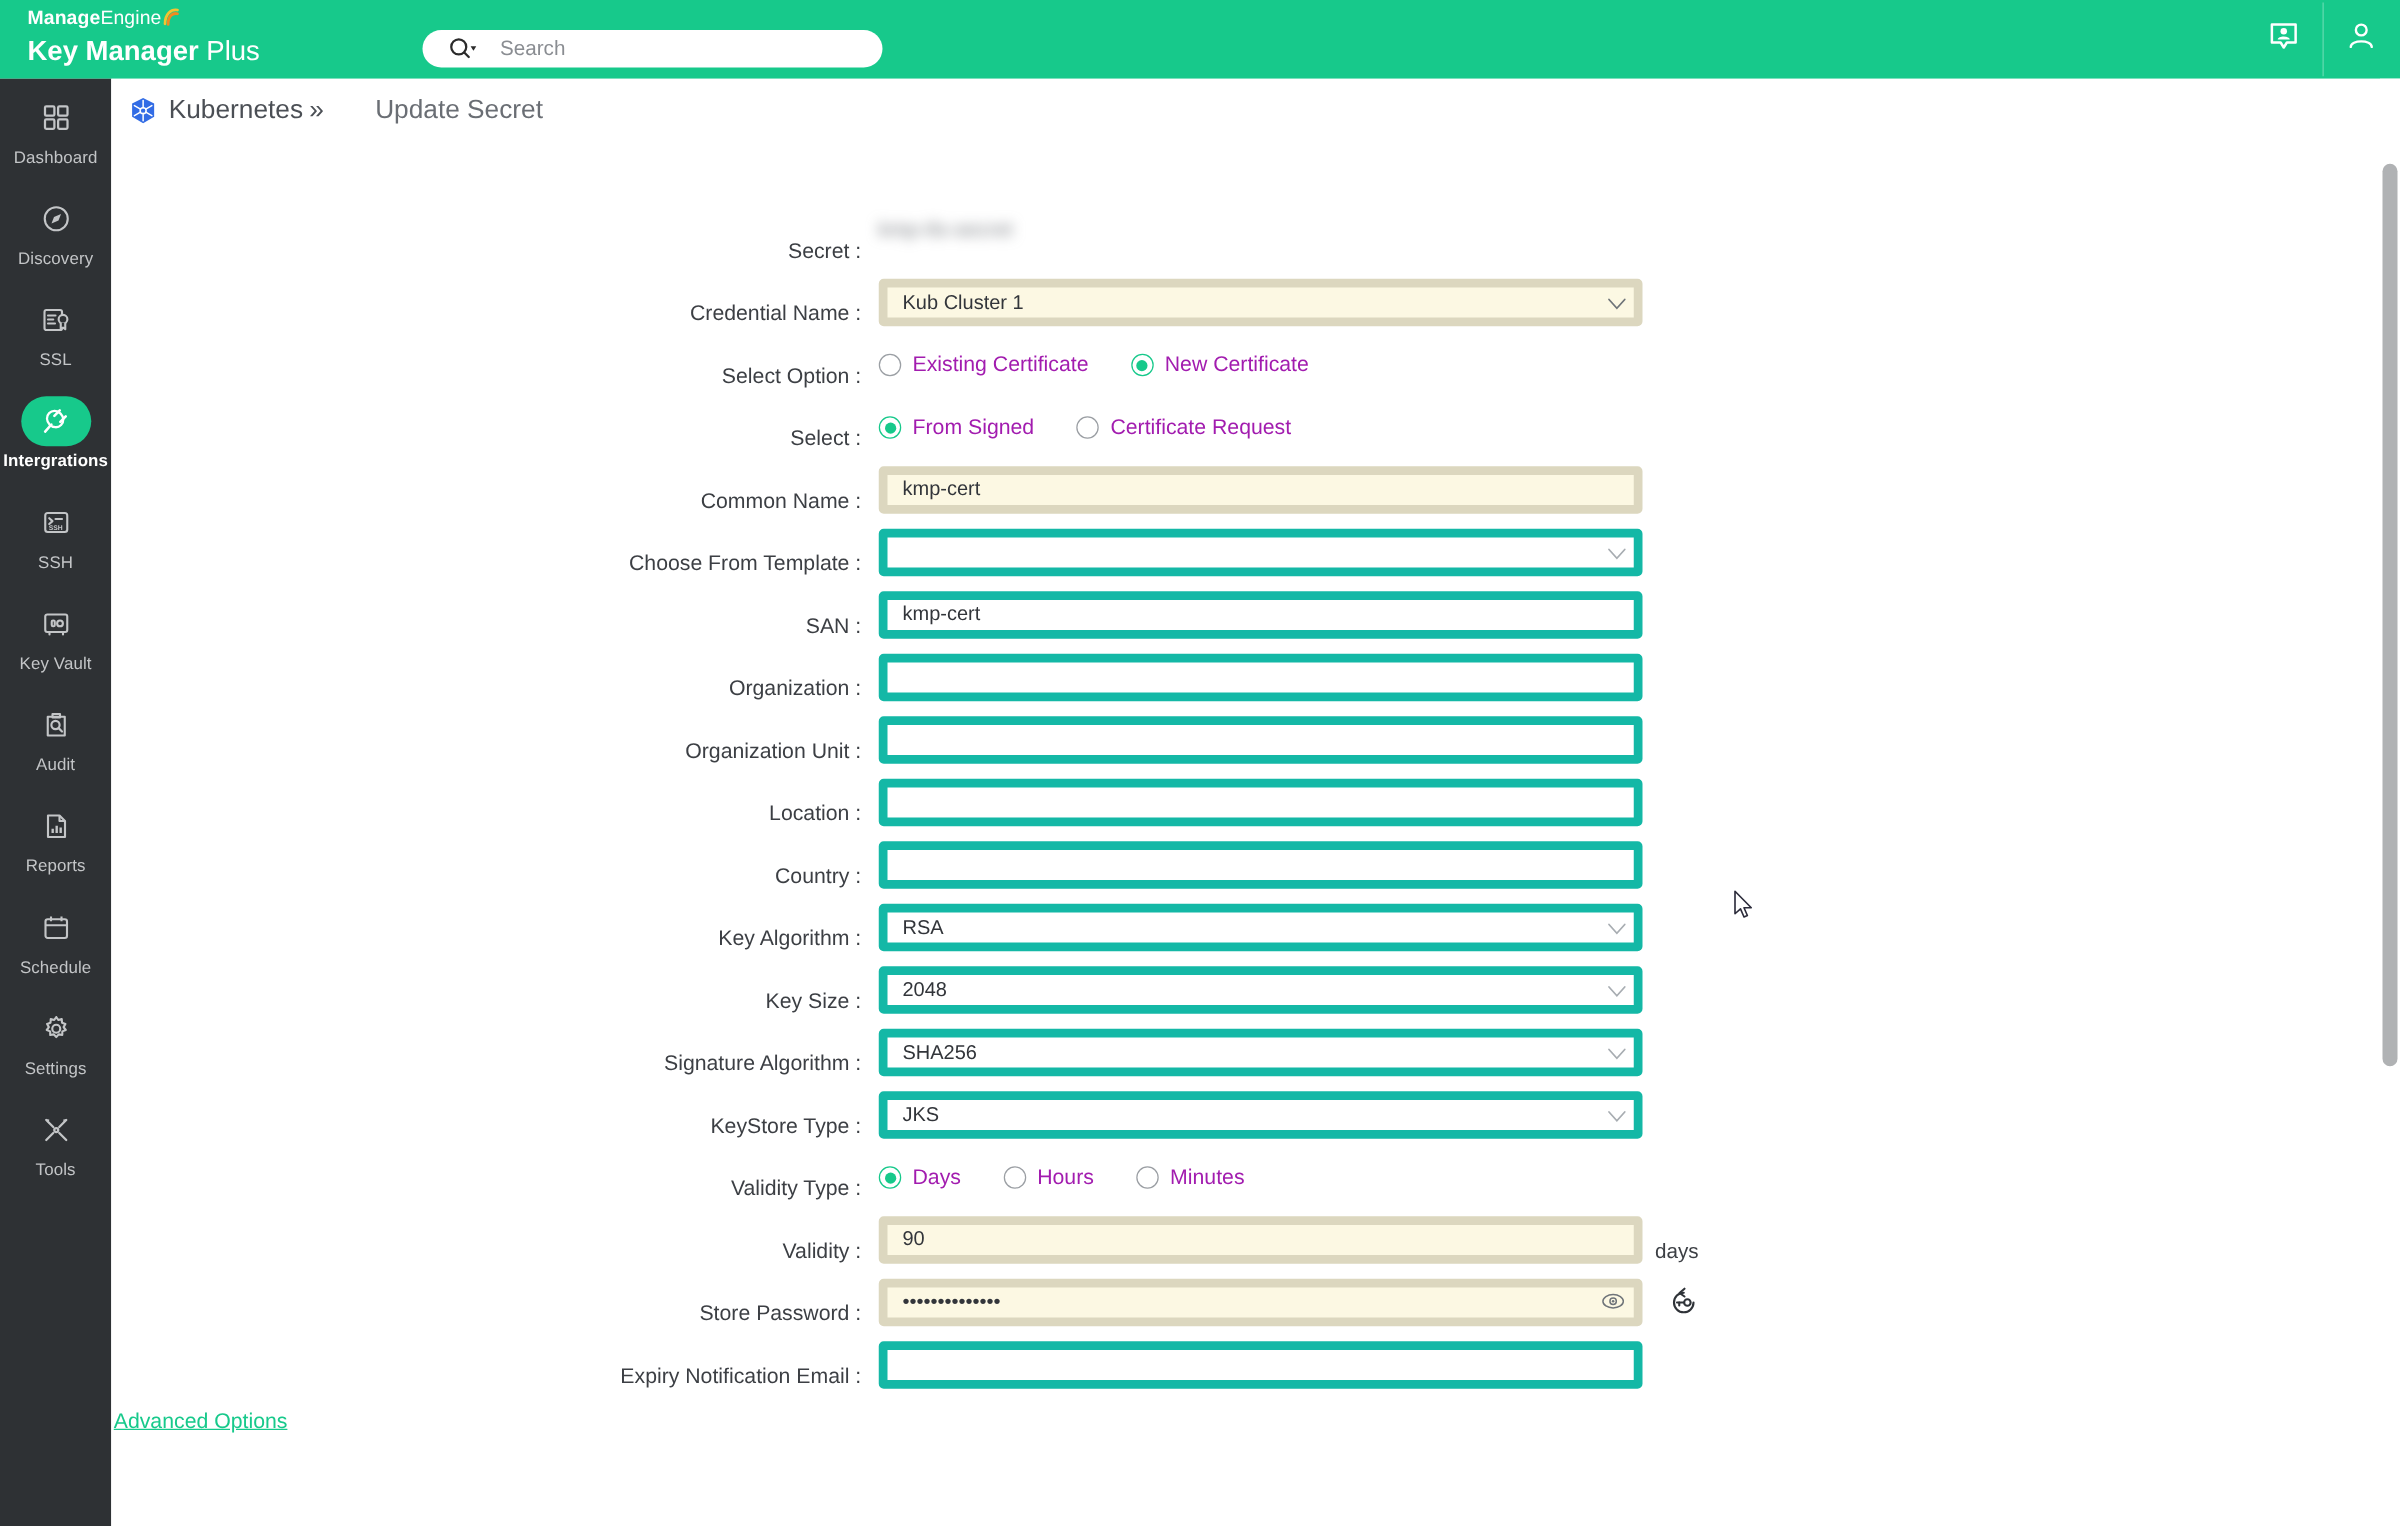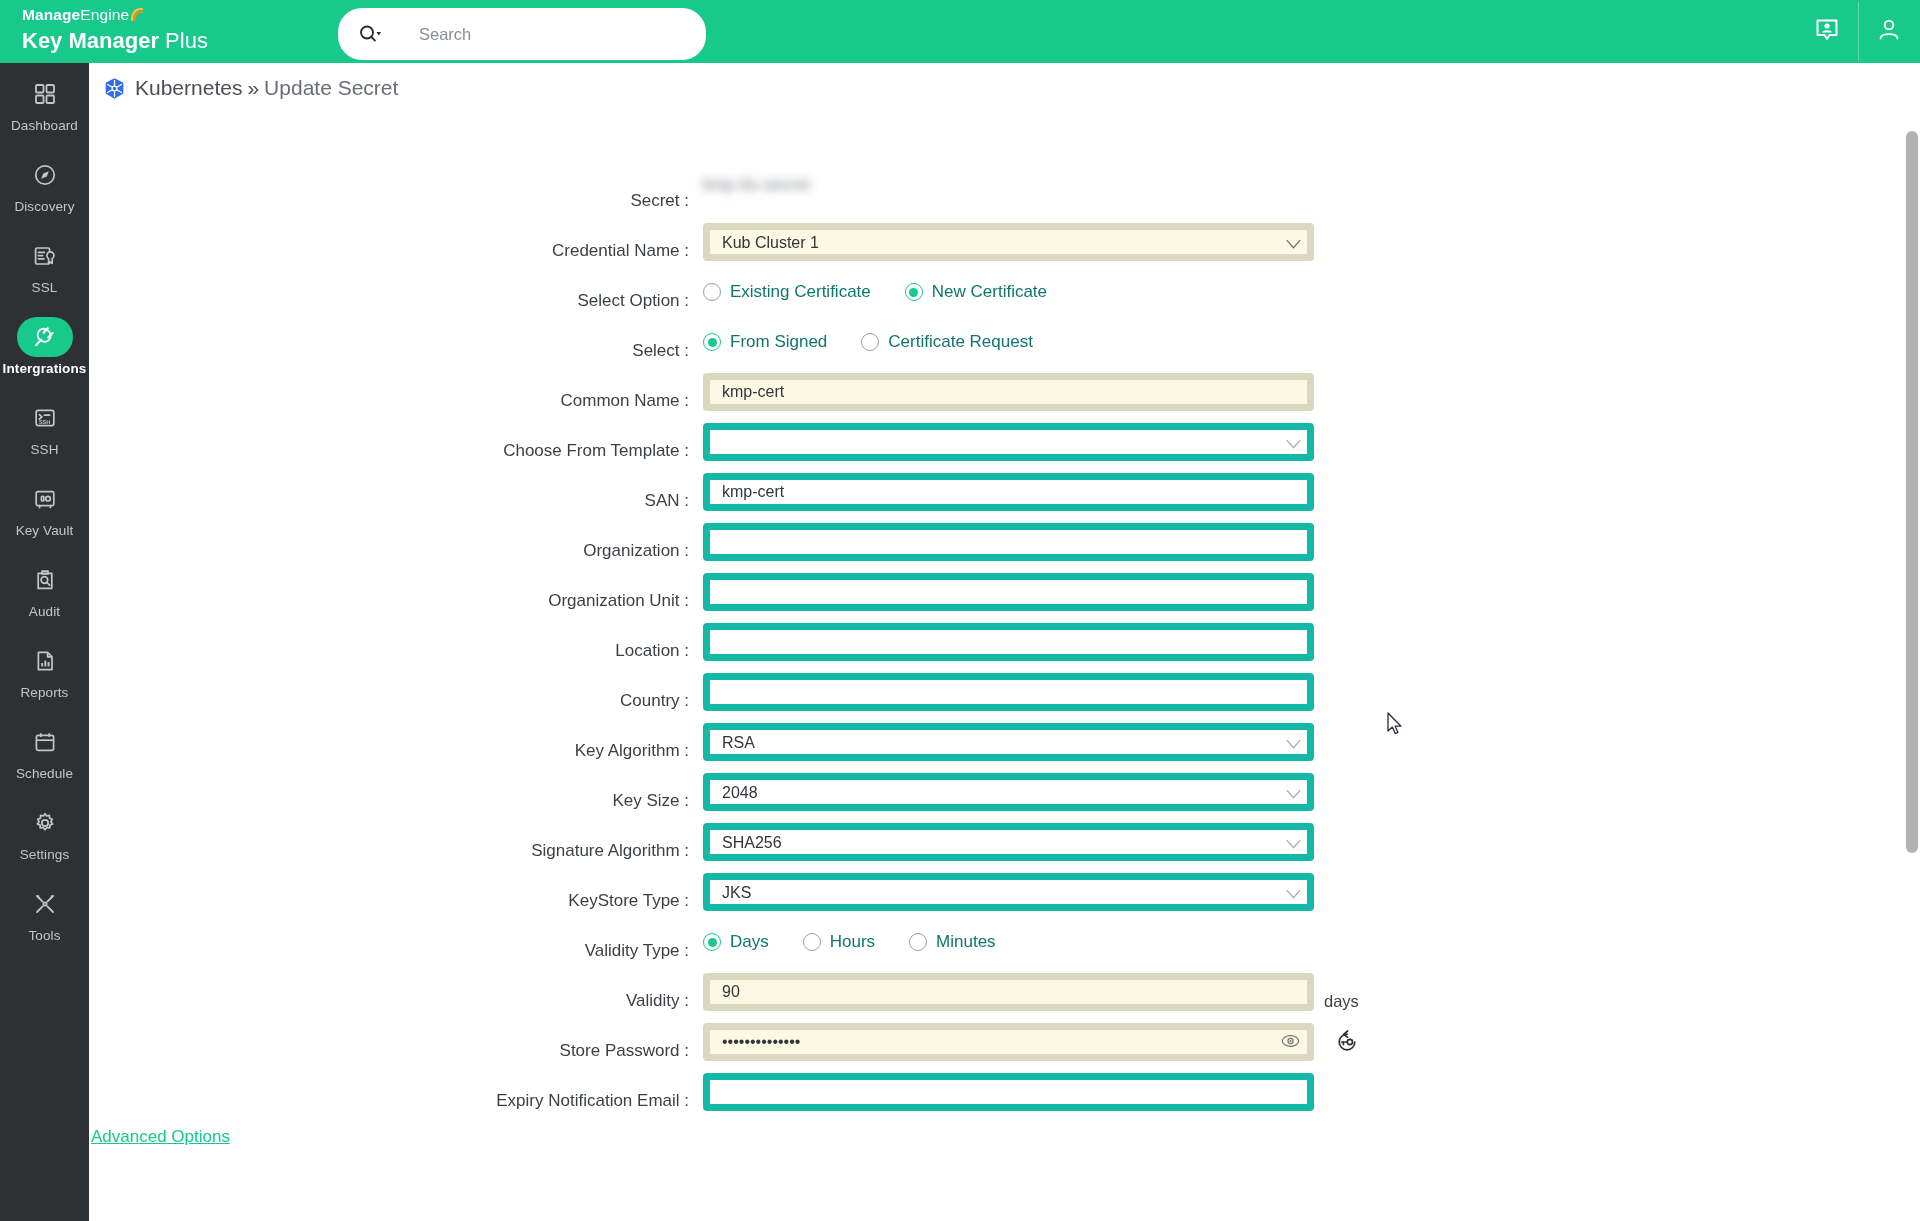--- a/index.html
+++ b/index.html
@@ -20,24 +20,24 @@
   }
   #brand { position: absolute; left: 22px; top: 5px; width: 250px; color: #fff; }
   #brand .me-line { font-size: 15.5px; line-height: 19px; letter-spacing: .1px; white-space: nowrap; }
   #brand .me-line b { font-weight: bold; }
   #brand .me-line .thin { font-weight: normal; }
   #brand .swirl { display:inline-block; vertical-align:-3px; margin-left:1px;}
   #brand .product { font-size: 22px; line-height: 27px; font-weight: bold; white-space: nowrap; }
   #brand .product .plus { font-weight: normal; }
 
   #search-box {
-    position: absolute; left: 338px; top: 8px;
-    width: 368px; height: 52px;
+    position: absolute; left: 338px; top: 24px;
+    width: 368px; height: 30px;
     background: #ffffff; border-radius: 24px;
-    display: flex; align-items: center; gap: 19px;
+    display: flex; align-items: center;
   }
   #search-box .search-ic { margin-left: 20px; width: 26px; height: 22px; display:flex; align-items:center;}
   #search-input {
     border: 0; outline: 0; background: transparent;
     margin-left: 14px; width: 270px;
     font-family: "Liberation Sans", sans-serif;
     font-size: 16.5px; color: #3a3a3a;
   }
   #search-input::placeholder { color: #8a8d92; }
 
@@ -77,21 +77,21 @@
     background: #ffffff;
   }
   #breadcrumb {
     position: absolute; left: 14px; top: 13px;
     display: flex; align-items: center;
     font-size: 21px; color: #55595f;
   }
   #breadcrumb .k8s-logo { margin-right: 9px; display: flex; align-items: center; }
   #breadcrumb .crumb-root { color: #4b4f55; }
   #breadcrumb .crumb-sep { color: #4b4f55; margin: 0 5px; }
-  #breadcrumb .crumb-leaf { color: #6a6e74; }
+  #breadcrumb .crumb-leaf { color: #6a6e74; margin-left: 36px; }
 
   
   #form { position: absolute; left: 0; top: 110px; width: 1831px; }
   .row { display: flex; align-items: flex-end; margin-bottom: 12px; height: 38px; }
   .row .lbl {
     width: 614px; text-align: right; padding-right: 14px;
     font-size: 17px; color: #3c3f44; white-space: nowrap;
   }
   .ctl { width: 611px; height: 38px; position: relative; }
 
@@ -116,21 +116,21 @@
   .radio-opt .rdot {
     width: 18px; height: 18px; border-radius: 50%;
     border: 1.6px solid #9b9fa4; background: #fff;
     display: flex; align-items: center; justify-content: center;
     margin-right: 9px; flex: none;
   }
   .radio-opt.checked .rdot { border-color: #17c98b; }
   .radio-opt.checked .rdot::after {
     content: ""; width: 9px; height: 9px; border-radius: 50%; background: #17c98b;
   }
-  .radio-opt .rlabel { font-size: 17px; color: #0f766e; white-space: nowrap; }
+  .radio-opt .rlabel { font-size: 17px; color: #a21caf; white-space: nowrap; }
 
   
   .secret-blur {
     position: relative; width: 160px; height: 24px;
     display: flex; align-items: center;
   }
   .secret-blur .blurtext {
     font-size: 16px; color: #6e7278; letter-spacing: .5px;
     filter: blur(5px); user-select: none;
   }

